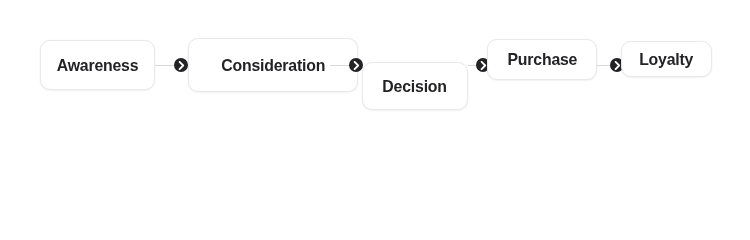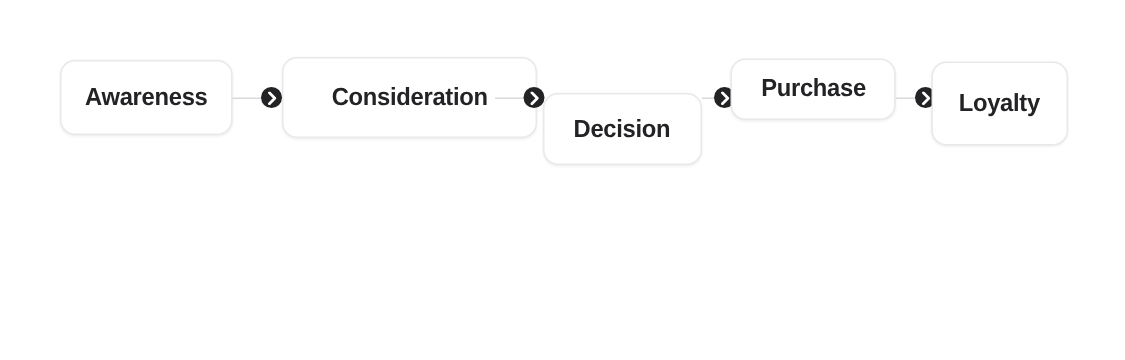--- a/index.html
+++ b/index.html
@@ -44,21 +44,21 @@
     line-height: 1;
     transform: scaleX(0.96);
     transform-origin: center;
   }
 
   
   #node-awareness      { left: 40px;  top: 40px;  width: 115px; height: 50px; }
   #node-consideration  { left: 188px; top: 38px;  width: 170px; height: 54px; }
   #node-decision       { left: 362px; top: 41px;  width: 106px; height: 48px; margin-top: 21px; }
   #node-purchase       { left: 487px; top: 39px;  width: 110px; height: 41px; }
-  #node-loyalty        { left: 621px; top: 41px;  width: 91px;  height: 56px; }
+  #node-loyalty        { left: 621px; top: 41px;  width: 91px;  height: 36px; }
 
   .connector {
     position: absolute;
     height: 1px;
     background: #d9d9dc;
   }
   #connector-1 { left: 155px; top: 65px;  width: 26px; }
   #connector-2 { left: 330px; top: 65px;  width: 25px; }
   #connector-3 { left: 468px; top: 65px;  width: 12px; }
   #connector-4 { left: 597px; top: 65px;  width: 17px; }

